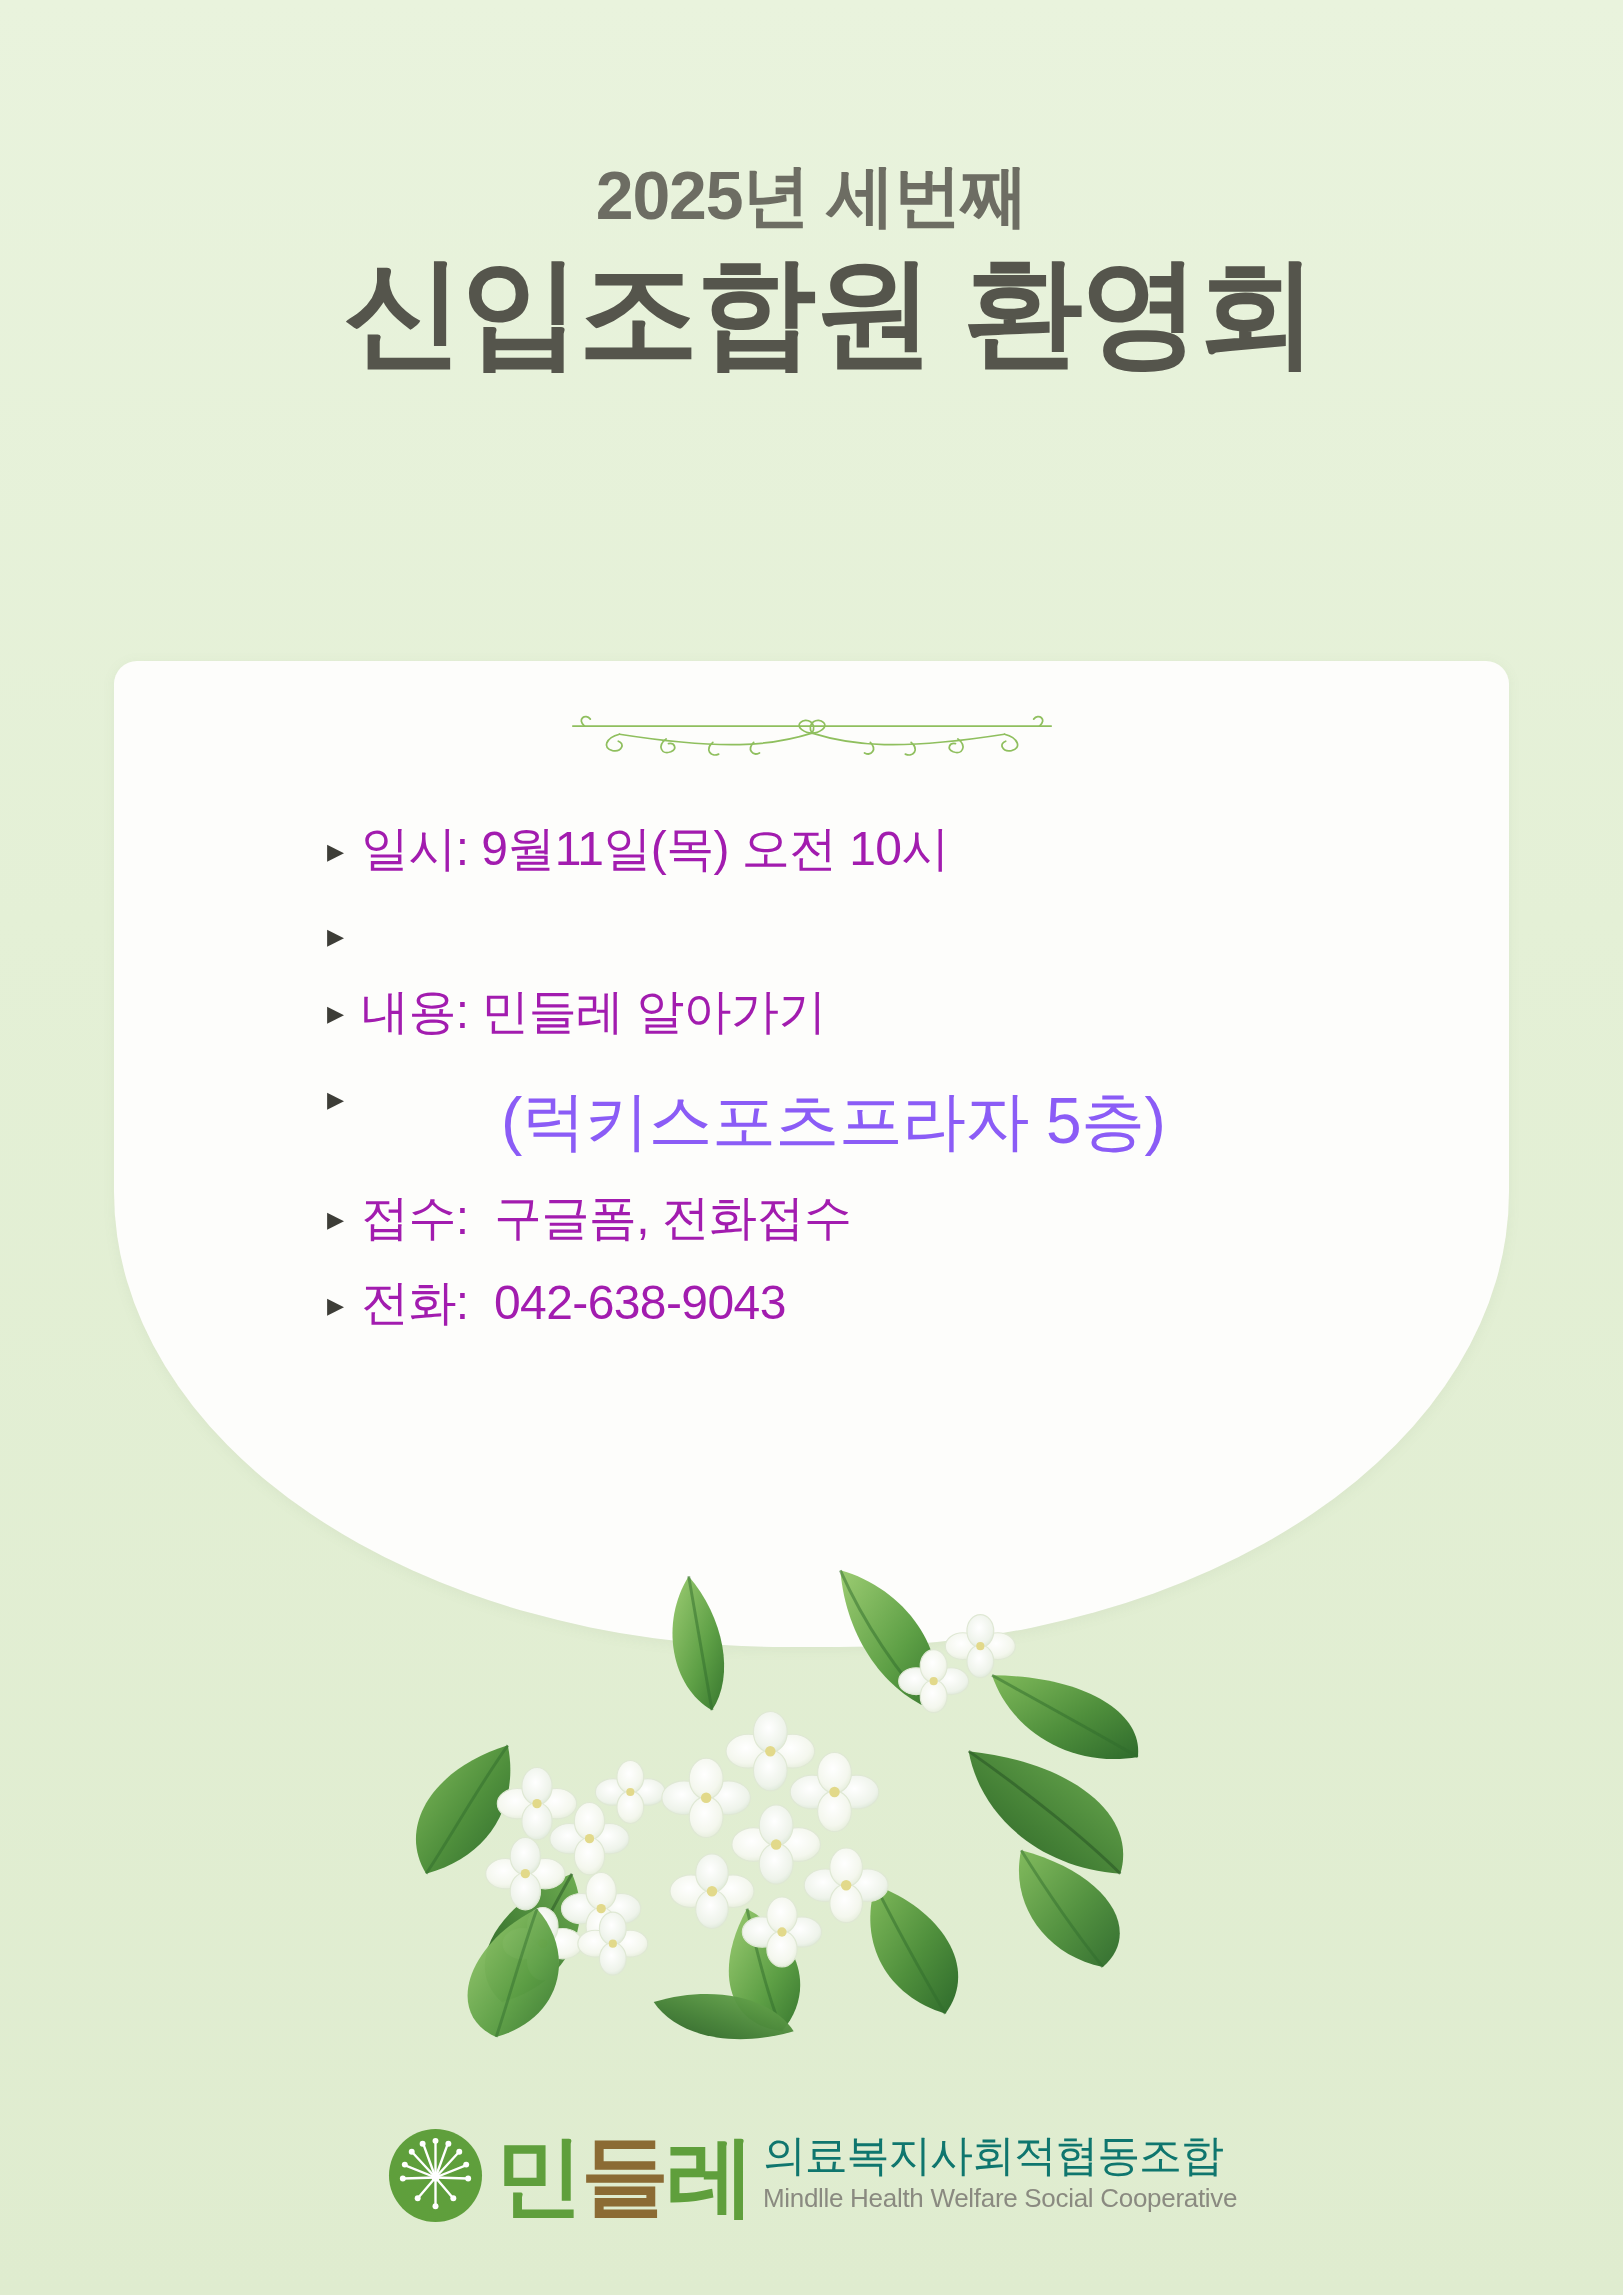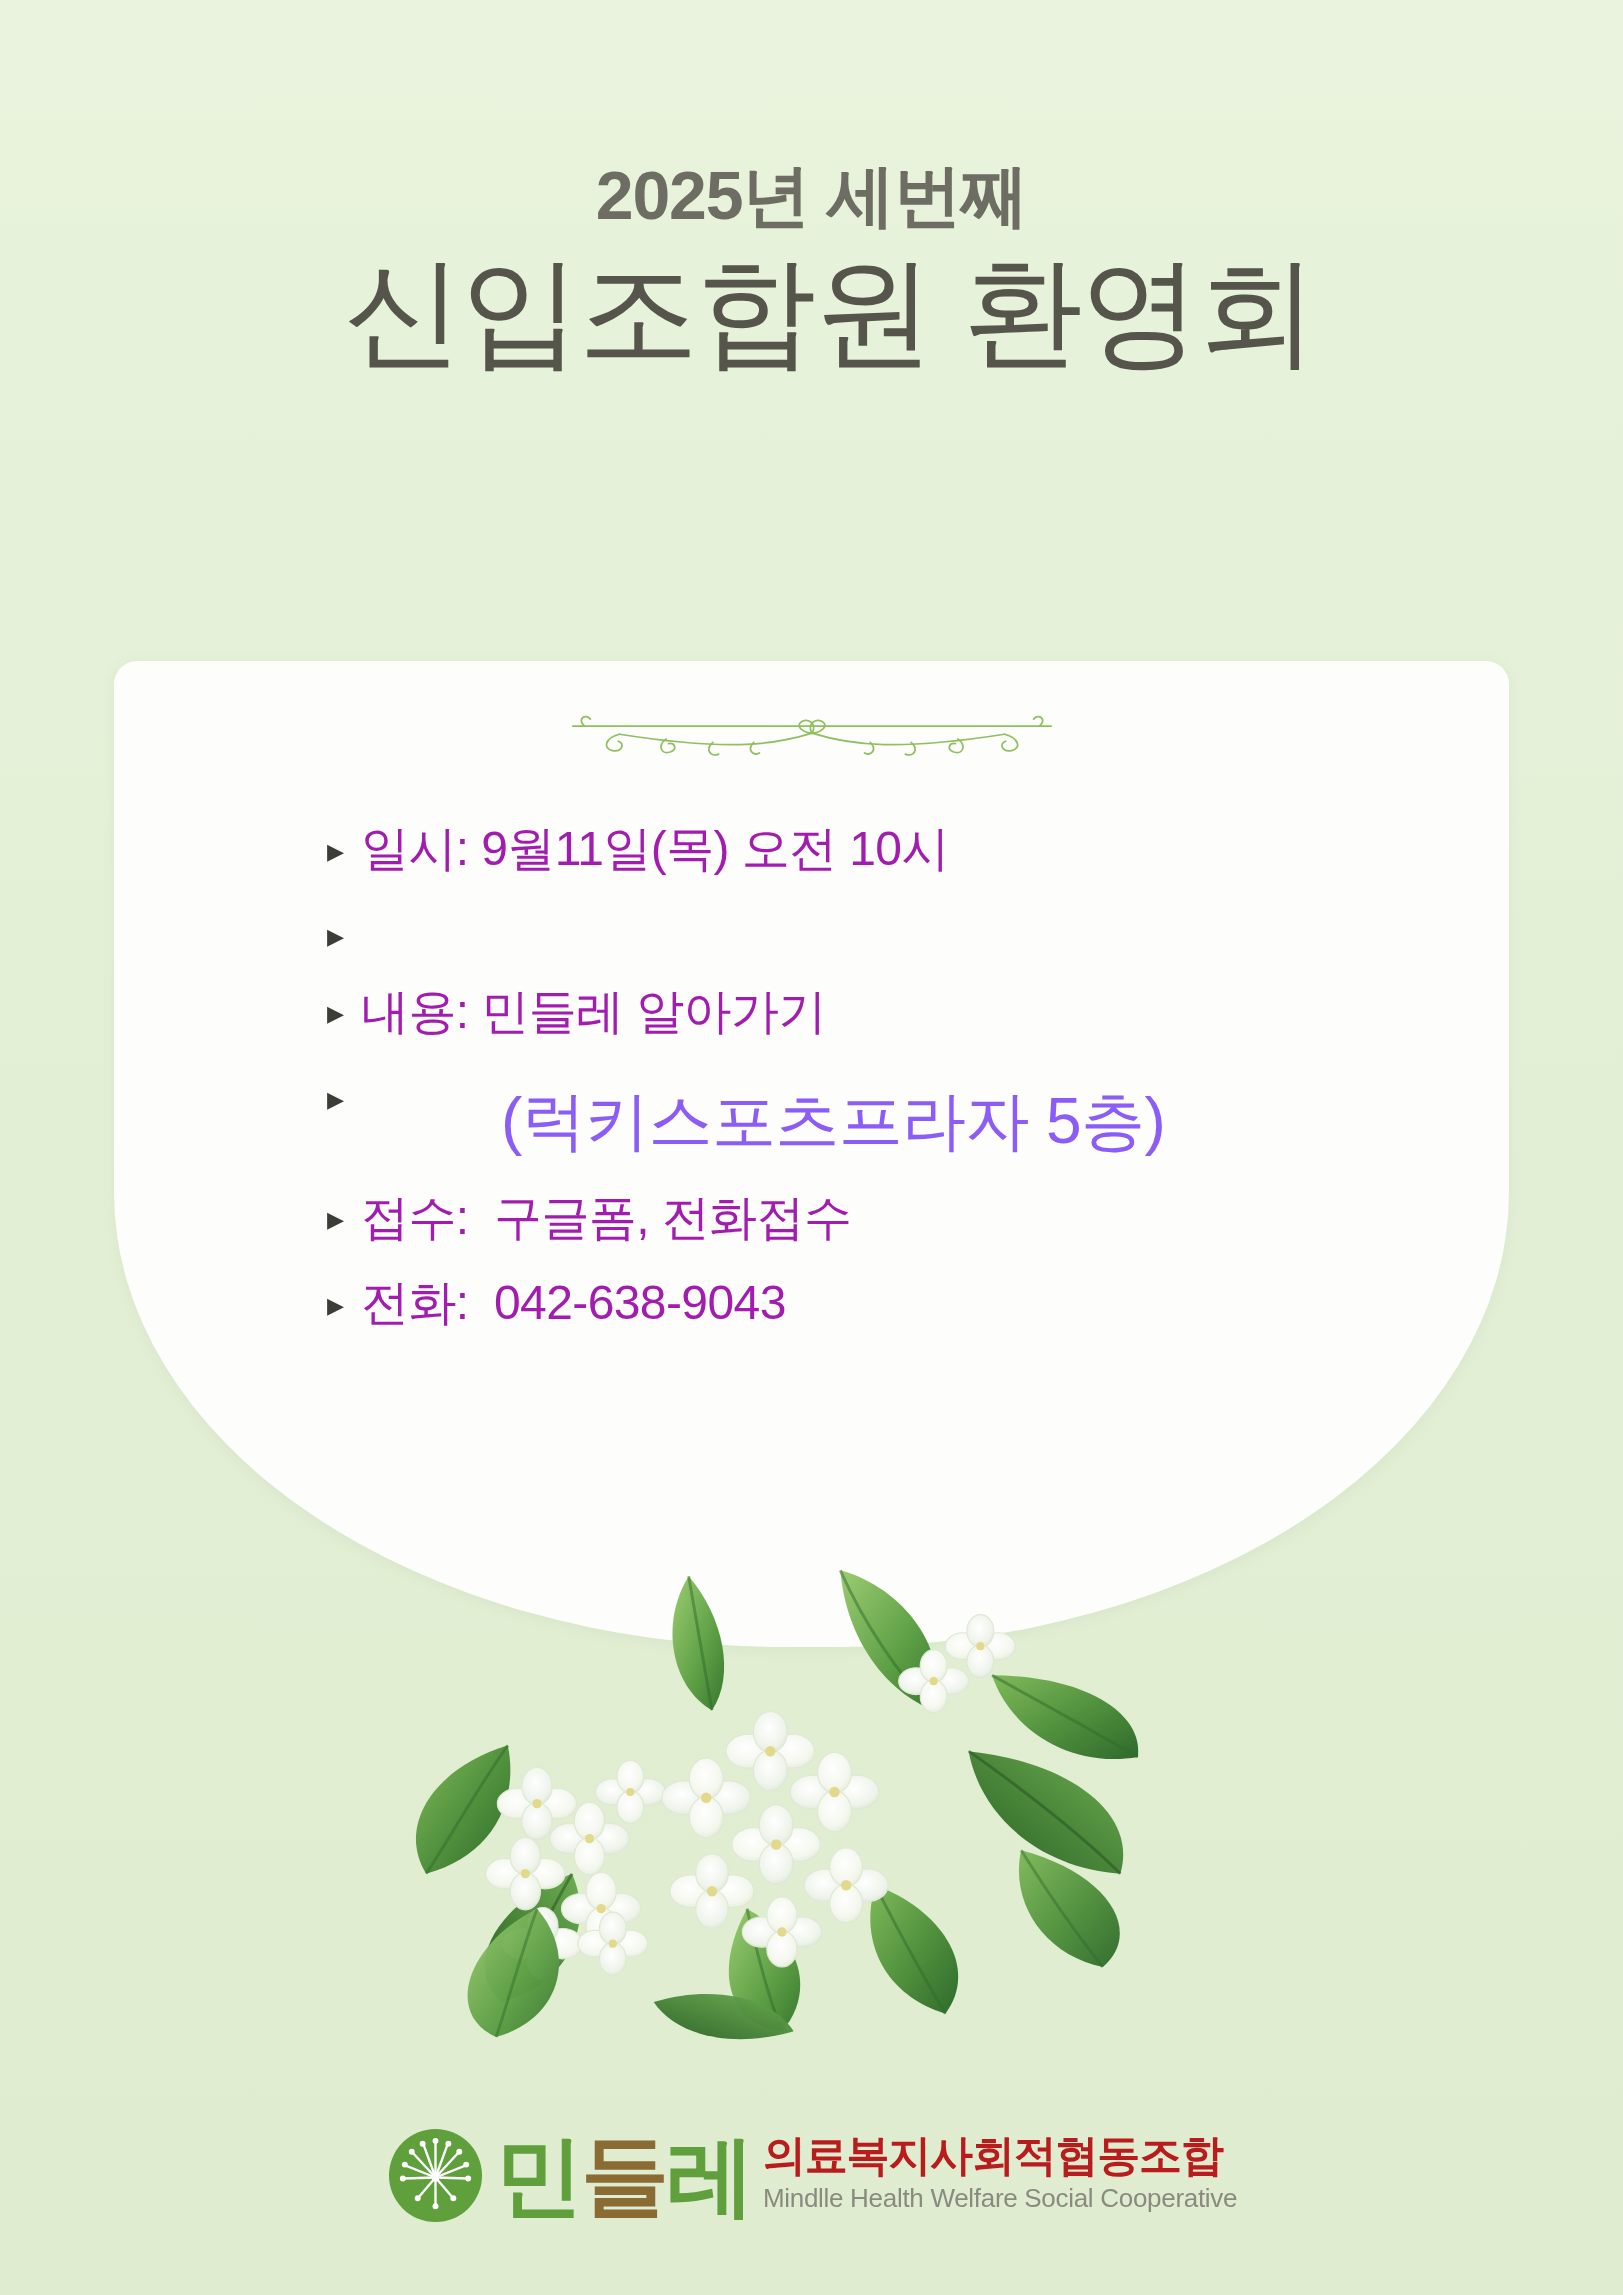--- a/index.html
+++ b/index.html
@@ -32,21 +32,21 @@
   }
   .title-small {
     font-size: 68px;
     font-weight: bold;
     color: #6d6d63;
     letter-spacing: -1.2px;
     line-height: 1.1;
   }
   .title-main {
     font-size: 120px;
-    font-weight: normal;
+    font-weight: bold;
     color: #55554c;
     letter-spacing: -2.3px;
     line-height: 1.18;
     margin-top: 8.2px;
     margin-left: 36px;
   }
   .subtitle {
     font-size: 56px;
     font-weight: bold;
     color: #4f4f47;
@@ -149,22 +149,22 @@
   .logo-kr .c2 { color: #8b6b34; }
   .logo-kr .c3 { color: #5f9f3c; }
   .logo-text-block {
     display: flex;
     flex-direction: column;
     justify-content: flex-end;
     padding-bottom: 3.5px;
   }
   .logo-coop-kr {
     font-size: 43px;
-    font-weight: bold;
-    color: #b91c1c;
+    font-weight: normal;
+    color: #0f766e;
     letter-spacing: -1.2px;
     line-height: 1.05;
   }
   .logo-coop-en {
     font-size: 26px;
     color: #8a8a80;
     letter-spacing: -0.3px;
     line-height: 1.2;
     margin-top: 4.7px;
   }

